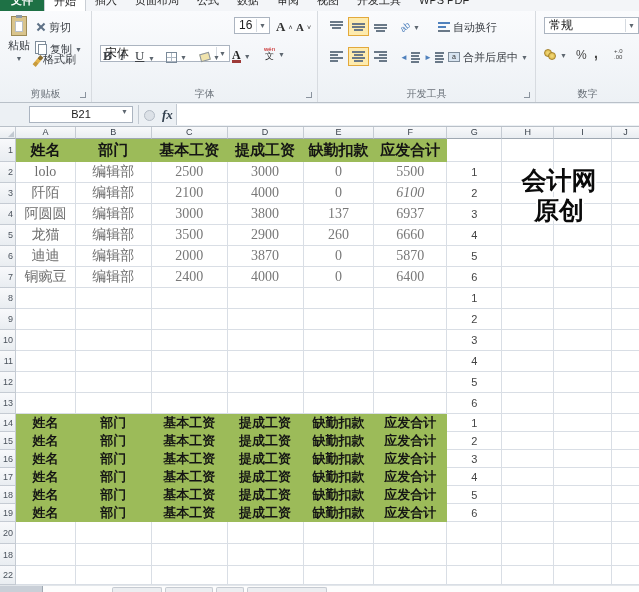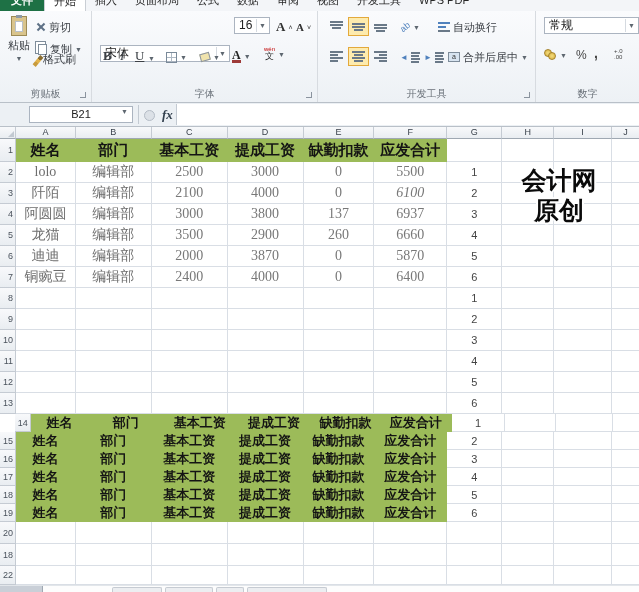--- a/index.html
+++ b/index.html
@@ -481,21 +481,21 @@
           <div class="c" style="width: 76px;"></div>
           <div class="c" style="width: 76px;"></div>
           <div class="c" style="width: 76px;"></div>
           <div class="c" style="width: 71px;"></div>
           <div class="c" style="width: 73px;"></div>
           <div class="c seq" style="width: 55px;">6</div>
           <div class="c" style="width: 52px;"></div>
           <div class="c" style="width: 58px;"></div>
           <div class="c" style="width: 28px;"></div>
         </div>
-        <div class="row" style="height: 18px; padding-left: 15px;">
+        <div class="row" style="height: 18px;">
           <div class="rh">14</div>
           <div class="c green g2" style="width: 60px;">姓名</div>
           <div class="c green g2" style="width: 76px;">部门</div>
           <div class="c green g2" style="width: 76px;">基本工资</div>
           <div class="c green g2" style="width: 76px;">提成工资</div>
           <div class="c green g2" style="width: 71px;">缺勤扣款</div>
           <div class="c green g2" style="width: 73px;">应发合计</div>
           <div class="c seq" style="width: 55px;">1</div>
           <div class="c" style="width: 52px;"></div>
           <div class="c" style="width: 58px;"></div>

